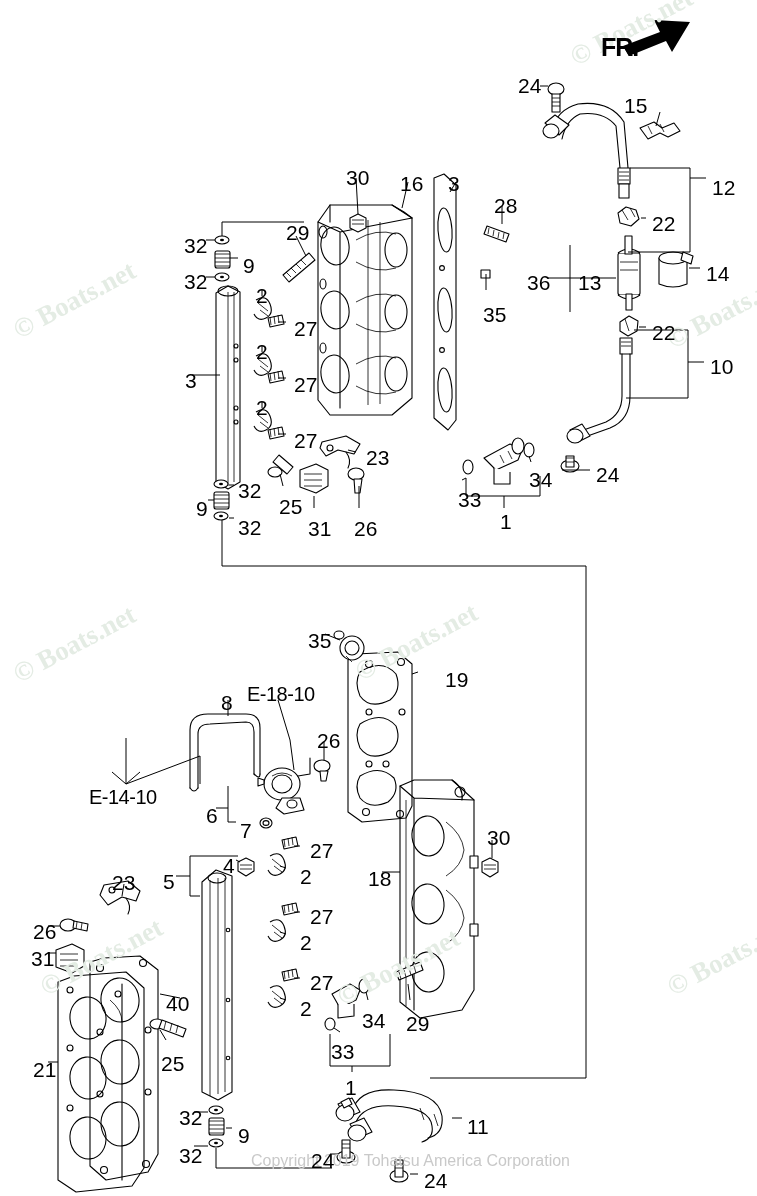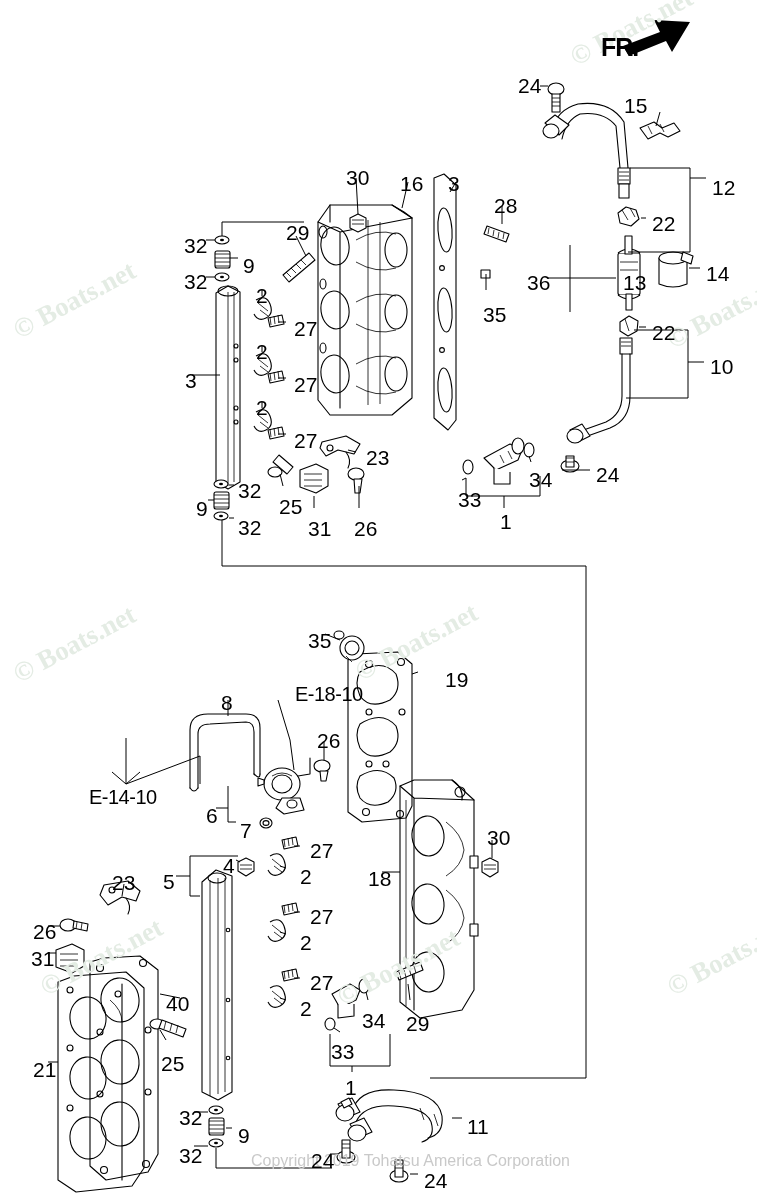--- a/index.html
+++ b/index.html
@@ -537,21 +537,21 @@
       <div class="num" style="left: 518px; top: 75px;">24</div>
       <div class="num" style="left: 624px; top: 95px;">15</div>
       <div class="num" style="left: 712px; top: 177px;">12</div>
       <div class="num" style="left: 652px; top: 213px;">22</div>
       <div class="num" style="left: 346px; top: 167px;">30</div>
       <div class="num" style="left: 400px; top: 173px;">16</div>
       <div class="num" style="left: 448px; top: 173px;">3</div>
       <div class="num" style="left: 494px; top: 195px;">28</div>
       <div class="num" style="left: 706px; top: 263px;">14</div>
       <div class="num" style="left: 527px; top: 272px;">36</div>
-      <div class="num" style="left: 578px; top: 272px; margin-left: 45px;">13</div>
+      <div class="num" style="left: 578px; top: 272px;">13</div>
       <div class="num" style="left: 483px; top: 304px;">35</div>
       <div class="num" style="left: 184px; top: 235px;">32</div>
       <div class="num" style="left: 243px; top: 255px;">9</div>
       <div class="num" style="left: 184px; top: 271px;">32</div>
       <div class="num" style="left: 286px; top: 222px;">29</div>
       <div class="num" style="left: 256px; top: 285px;">2</div>
       <div class="num" style="left: 294px; top: 318px;">27</div>
       <div class="num" style="left: 256px; top: 341px;">2</div>
       <div class="num" style="left: 294px; top: 374px;">27</div>
       <div class="num" style="left: 256px; top: 397px;">2</div>
@@ -566,21 +566,21 @@
       <div class="num" style="left: 279px; top: 496px;">25</div>
       <div class="num" style="left: 308px; top: 518px;">31</div>
       <div class="num" style="left: 354px; top: 518px;">26</div>
       <div class="num" style="left: 458px; top: 489px;">33</div>
       <div class="num" style="left: 529px; top: 469px;">34</div>
       <div class="num" style="left: 500px; top: 511px;">1</div>
       <div class="num" style="left: 596px; top: 464px;">24</div>
       <div class="num" style="left: 308px; top: 630px;">35</div>
       <div class="num" style="left: 425px; top: 669px; margin-left: 20px;">19</div>
       <div class="num" style="left: 221px; top: 692px;">8</div>
-      <div class="num ref" style="left: 247px; top: 684px; margin-left: 48px;">E-18-10</div>
+      <div class="num ref" style="left: 247px; top: 684px;">E-18-10</div>
       <div class="num" style="left: 317px; top: 730px;">26</div>
       <div class="num ref" style="left: 89px; top: 787px;">E-14-10</div>
       <div class="num" style="left: 206px; top: 805px;">6</div>
       <div class="num" style="left: 240px; top: 820px;">7</div>
       <div class="num" style="left: 368px; top: 868px;">18</div>
       <div class="num" style="left: 487px; top: 827px;">30</div>
       <div class="num" style="left: 310px; top: 840px;">27</div>
       <div class="num" style="left: 300px; top: 866px;">2</div>
       <div class="num" style="left: 310px; top: 906px;">27</div>
       <div class="num" style="left: 300px; top: 932px;">2</div>

